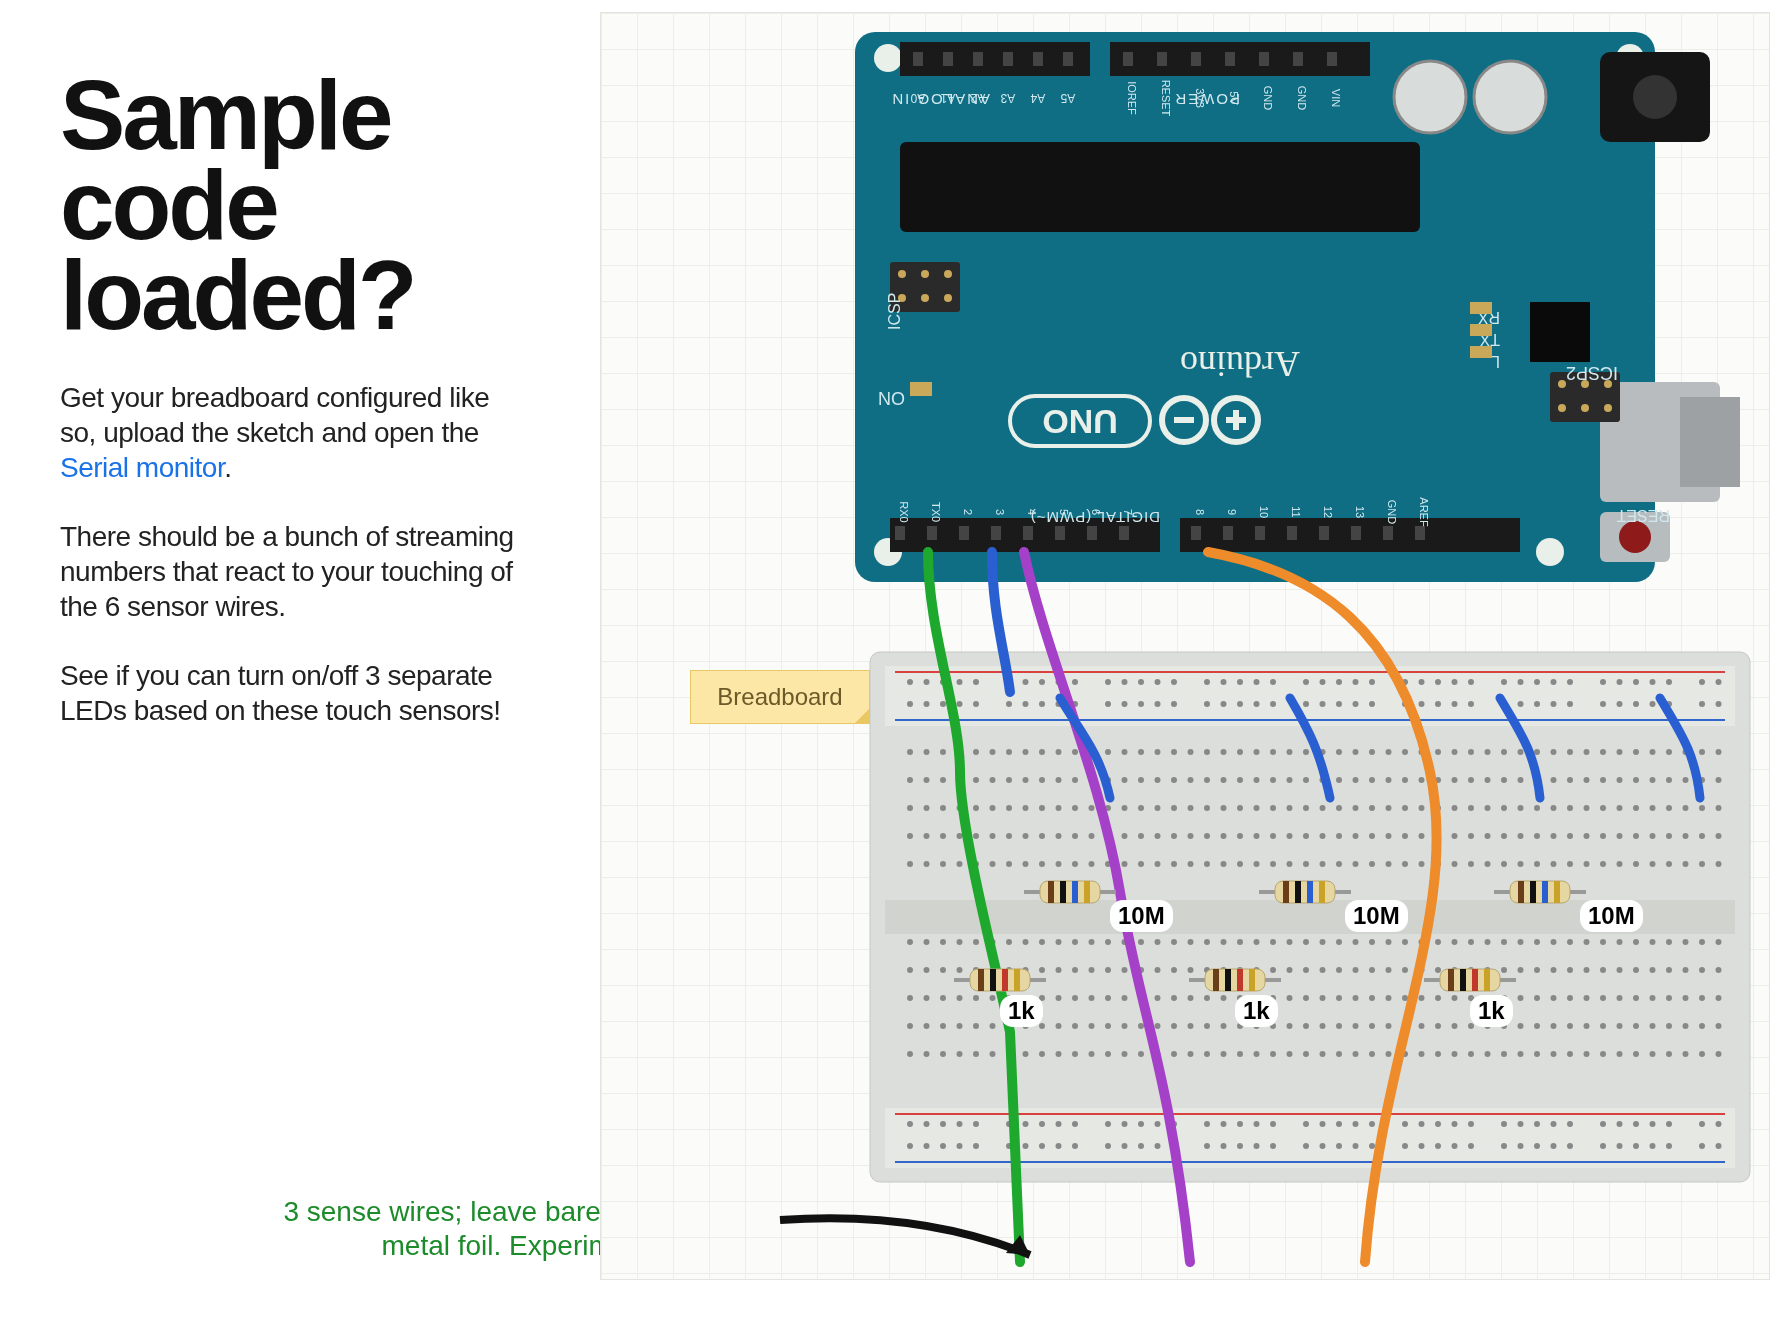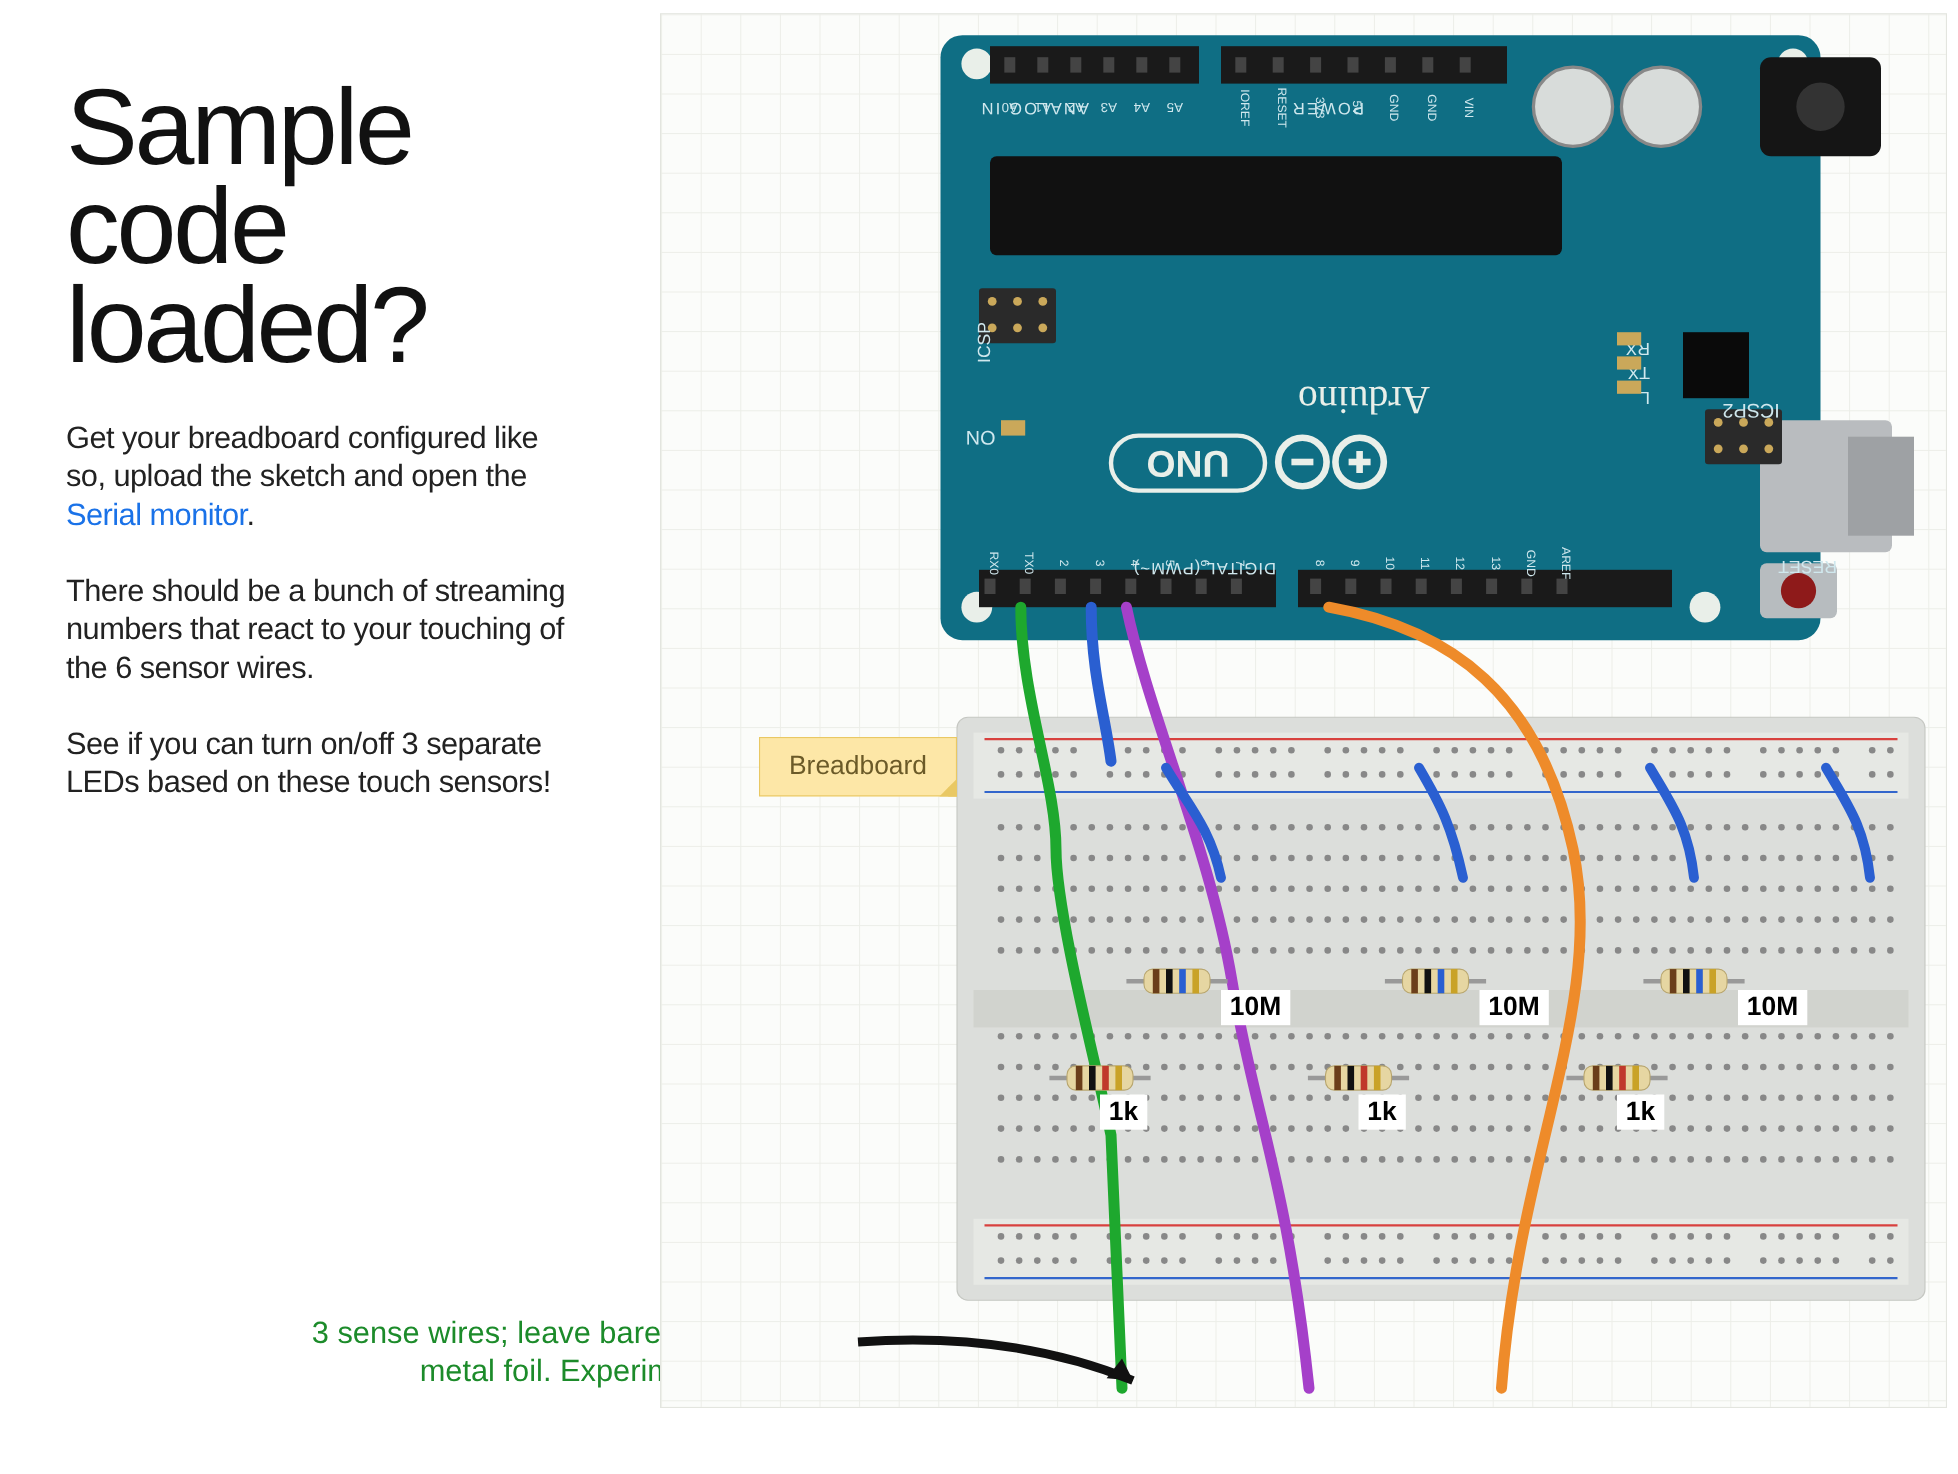--- a/index.html
+++ b/index.html
@@ -13,21 +13,21 @@
     overflow:hidden;
   }
   .text-col {
     position:absolute;
     left:60px; top:70px;
     width:460px;
   }
   h1 {
     font-size:98px;
     line-height:0.92;
-    font-weight:400;
+    font-weight:700;
     letter-spacing:-3px;
     margin:0 0 40px 0;
     color:#111;
   }
   .para {
     font-size:28px;
     line-height:1.25;
     color:#222;
     margin-bottom:34px;
     font-weight:400;
@@ -82,20 +82,21 @@
     border-right-color:#e9c864;
     border-bottom-color:#e9c864;
   }
   .rlabel {
     position:absolute;
     background:#fff;
     font-size:24px;
     font-weight:700;
     padding:2px 8px;
     color:#000;
+    border-radius:13px;
   }
   
   .arrow {
     position:absolute;
     left:770px; top:1200px;
     width:300px; height:80px;
   }
 </style>
 </head>
 <body>

